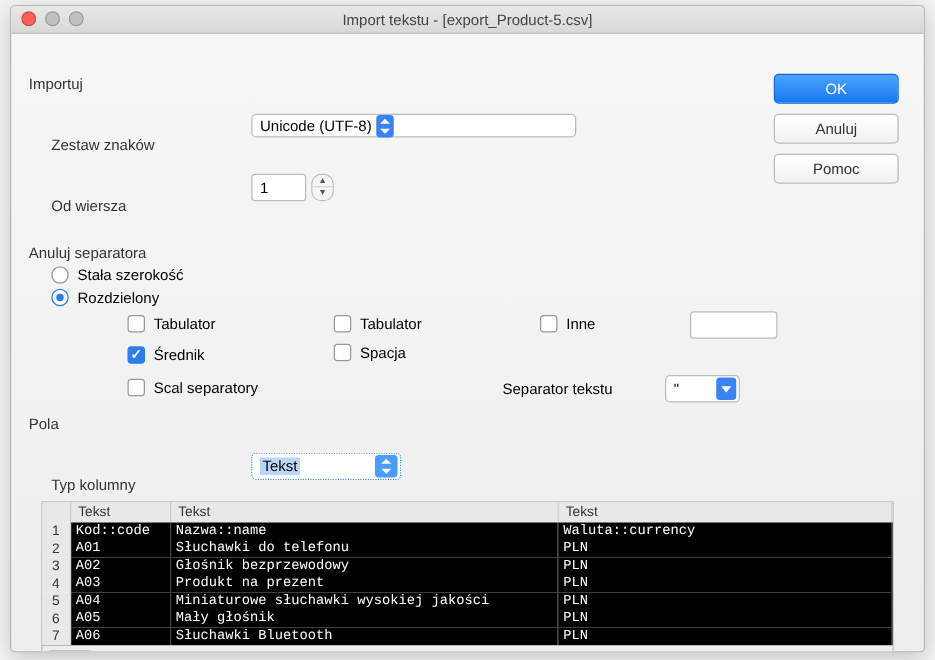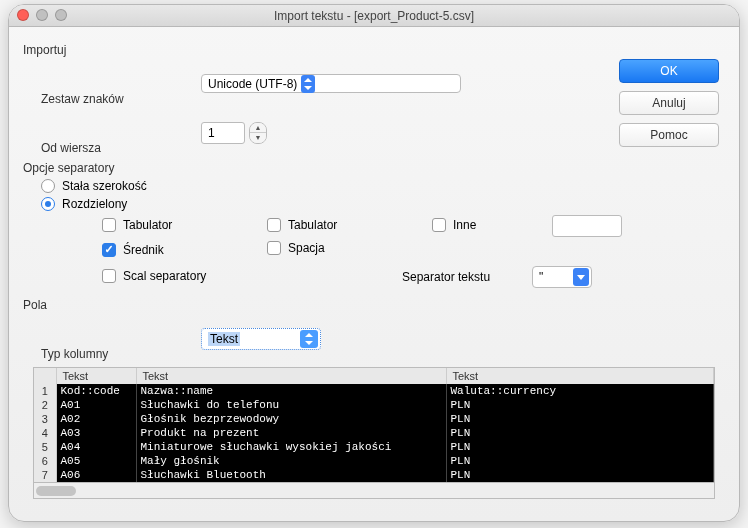--- a/index.html
+++ b/index.html
@@ -11,21 +11,21 @@
     height: 528px;
     position: relative;
     overflow: hidden;
   }
   .window {
     position: absolute;
     left: 8px; top: 4px;
     width: 732px; height: 518px;
     background: linear-gradient(#f7f7f7, #eeeeee);
     border: 1px solid #b8b8b8;
-    border-radius: 16px;
+    border-radius: 4px;
     box-shadow: 0 4px 18px rgba(0,0,0,0.2);
     overflow: hidden;
   }
   .titlebar {
     height: 22px;
     background: linear-gradient(#e8e8e8, #d8d8d8);
     border-bottom: 1px solid #b8b8b8;
     position: relative;
     display: flex;
     align-items: center;
@@ -38,21 +38,21 @@
   .tl { width: 12px; height: 12px; border-radius: 50%; border: 0.5px solid rgba(0,0,0,0.2); }
   .tl.red { background: #ff5f57; }
   .tl.yellow { background: #c0c0c0; }
   .tl.green { background: #c0c0c0; }
   .title { font-size: 12px; color: #444; }
   .content {
     padding: 10px 14px;
     position: relative;
     height: calc(100% - 22px);
   }
-  .section { margin-top: 6px; margin-bottom: 4px; font-size: 12px; color: #333; }
+  .section { margin-top: 23px; margin-bottom: 4px; font-size: 12px; color: #333; }
   .row { display: flex; align-items: center; margin: 4px 0 4px 18px; }
   .label { width: 160px; color: #333; margin-top: 31px; }
   .select {
     display: inline-flex; align-items: center;
     background: #fff; border: 1px solid #bbb; border-radius: 4px;
     height: 19px; padding: 0 4px 0 6px; font-size: 12px;
   }
   .select .cap {
     margin-left: auto;
     width: 14px; height: 18px;
@@ -181,21 +181,21 @@
     </div>
     <div class="row">
       <div class="label">Od wiersza</div>
       <input class="textin" style="width: 44px;" value="1">
       <div class="stepper">
           <span>▲</span>
           <span>▼</span>
         </div>
     </div>
 
-    <div class="section">Opcje separatory</div>
+    <div class="section">Anuluj separatora</div>
     <div class="row">
       <label class="radio">
         <span class="r"></span>
         <span>Stała szerokość</span>
       </label>
     </div>
     <div class="row">
       <label class="radio sel">
         <span class="r"></span>
         <span>Rozdzielony</span>

